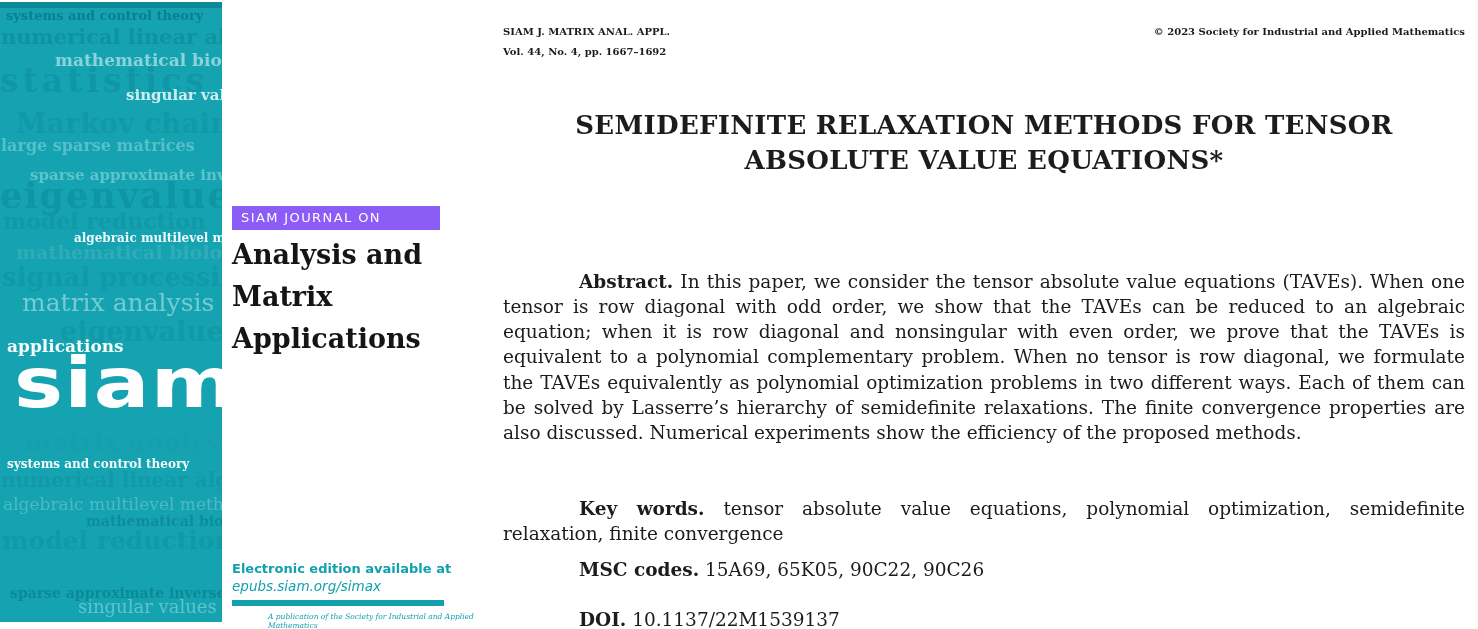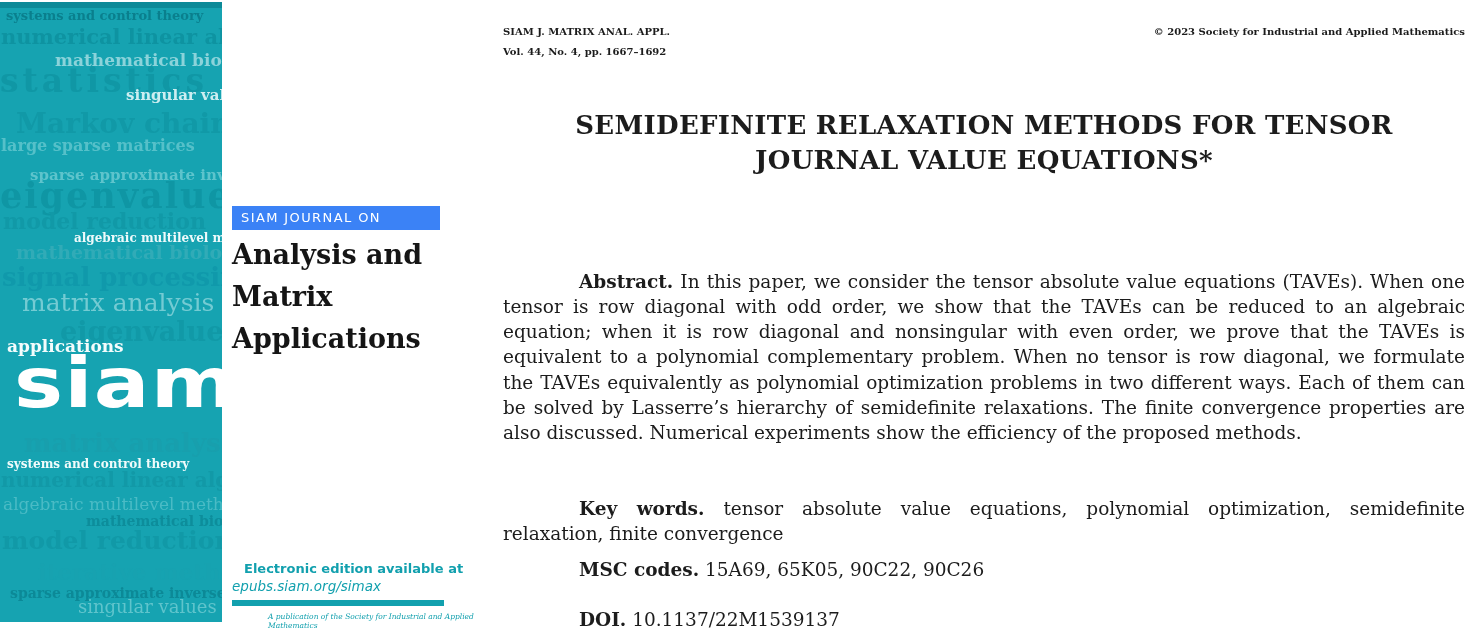--- a/index.html
+++ b/index.html
@@ -83,44 +83,44 @@
     <span class="cover-word" style="left: 1px; top: 468px; font-size: 20px; color: rgb(18, 153, 167); font-weight: 700;">numerical linear algebra</span>
     <span class="cover-word" style="left: 3px; top: 494px; font-size: 17px; color: rgb(74, 187, 197); font-weight: 400;">algebraic multilevel method</span>
     <span class="cover-word" style="left: 86px; top: 512px; font-size: 14px; color: rgb(13, 141, 155); font-weight: 700;">mathematical biology</span>
     <span class="cover-word" style="left: 2px; top: 526px; font-size: 25px; color: rgb(17, 153, 167); font-weight: 700;">model reduction</span>
     <span class="cover-word" style="left: 38px; top: 558px; font-size: 23px; color: rgb(23, 162, 176); font-weight: 700;">iterative methods</span>
     <span class="cover-word" style="left: 10px; top: 584px; font-size: 14px; color: rgb(12, 137, 151); font-weight: 700;">sparse approximate inverse</span>
     <span class="cover-word" style="left: 78px; top: 596px; font-size: 18px; color: rgb(95, 196, 204); font-weight: 400;">singular values</span>
   </div>
 
 <div>
-  <div class="kicker-bar" style="background: #3b82f6;">SIAM JOURNAL ON</div>
+  <div class="kicker-bar" style="background: #8b5cf6;">SIAM JOURNAL ON</div>
   <div class="journal-title">
     <div>Analysis and</div>
     <div>Matrix</div>
     <div>Applications</div>
   </div>
-  <div class="ee-line1" style="color: rgb(18, 160, 174); margin-left: 12px;">Electronic edition available at</div>
+  <div class="ee-line1" style="color: rgb(18, 160, 174);">Electronic edition available at</div>
   <div class="ee-line2" style="color: rgb(18, 160, 174);">epubs.siam.org/simax</div>
   <div class="ee-rule" style="background: rgb(18, 160, 174);"></div>
   <div class="pub-note" style="color: rgb(18, 160, 174);">A publication of the Society for Industrial and Applied Mathematics</div>
 </div>
 
 <div class="main">
   <div class="hdr-row">
     <div>
       <div>SIAM J. MATRIX ANAL. APPL.</div>
       <div>Vol. 44, No. 4, pp. 1667–1692</div>
     </div>
     <div>© 2023 Society for Industrial and Applied Mathematics</div>
   </div>
 
   <div class="paper-title">
     <div>SEMIDEFINITE RELAXATION METHODS FOR TENSOR</div>
-    <div>JOURNAL VALUE EQUATIONS*</div>
+    <div>ABSOLUTE VALUE EQUATIONS*</div>
   </div>
 
 
   <p class="para abs"><span class="lbl">Abstract.</span> <span>In this paper, we consider the tensor absolute value equations (TAVEs). When one tensor is row diagonal with odd order, we show that the TAVEs can be reduced to an algebraic equation; when it is row diagonal and nonsingular with even order, we prove that the TAVEs is equivalent to a polynomial complementary problem. When no tensor is row diagonal, we formulate the TAVEs equivalently as polynomial optimization problems in two different ways. Each of them can be solved by Lasserre’s hierarchy of semidefinite relaxations. The finite convergence properties are also discussed. Numerical experiments show the efficiency of the proposed methods.</span></p>
 
   <p class="para kw"><span class="lbl">Key words.</span> <span>tensor absolute value equations, polynomial optimization, semidefinite relaxation, finite convergence</span></p>
 
   <p class="para msc"><span class="lbl">MSC codes.</span> <span>15A69, 65K05, 90C22, 90C26</span></p>
 
   <p class="para doi"><span class="lbl">DOI.</span> <span>10.1137/22M1539137</span></p>

